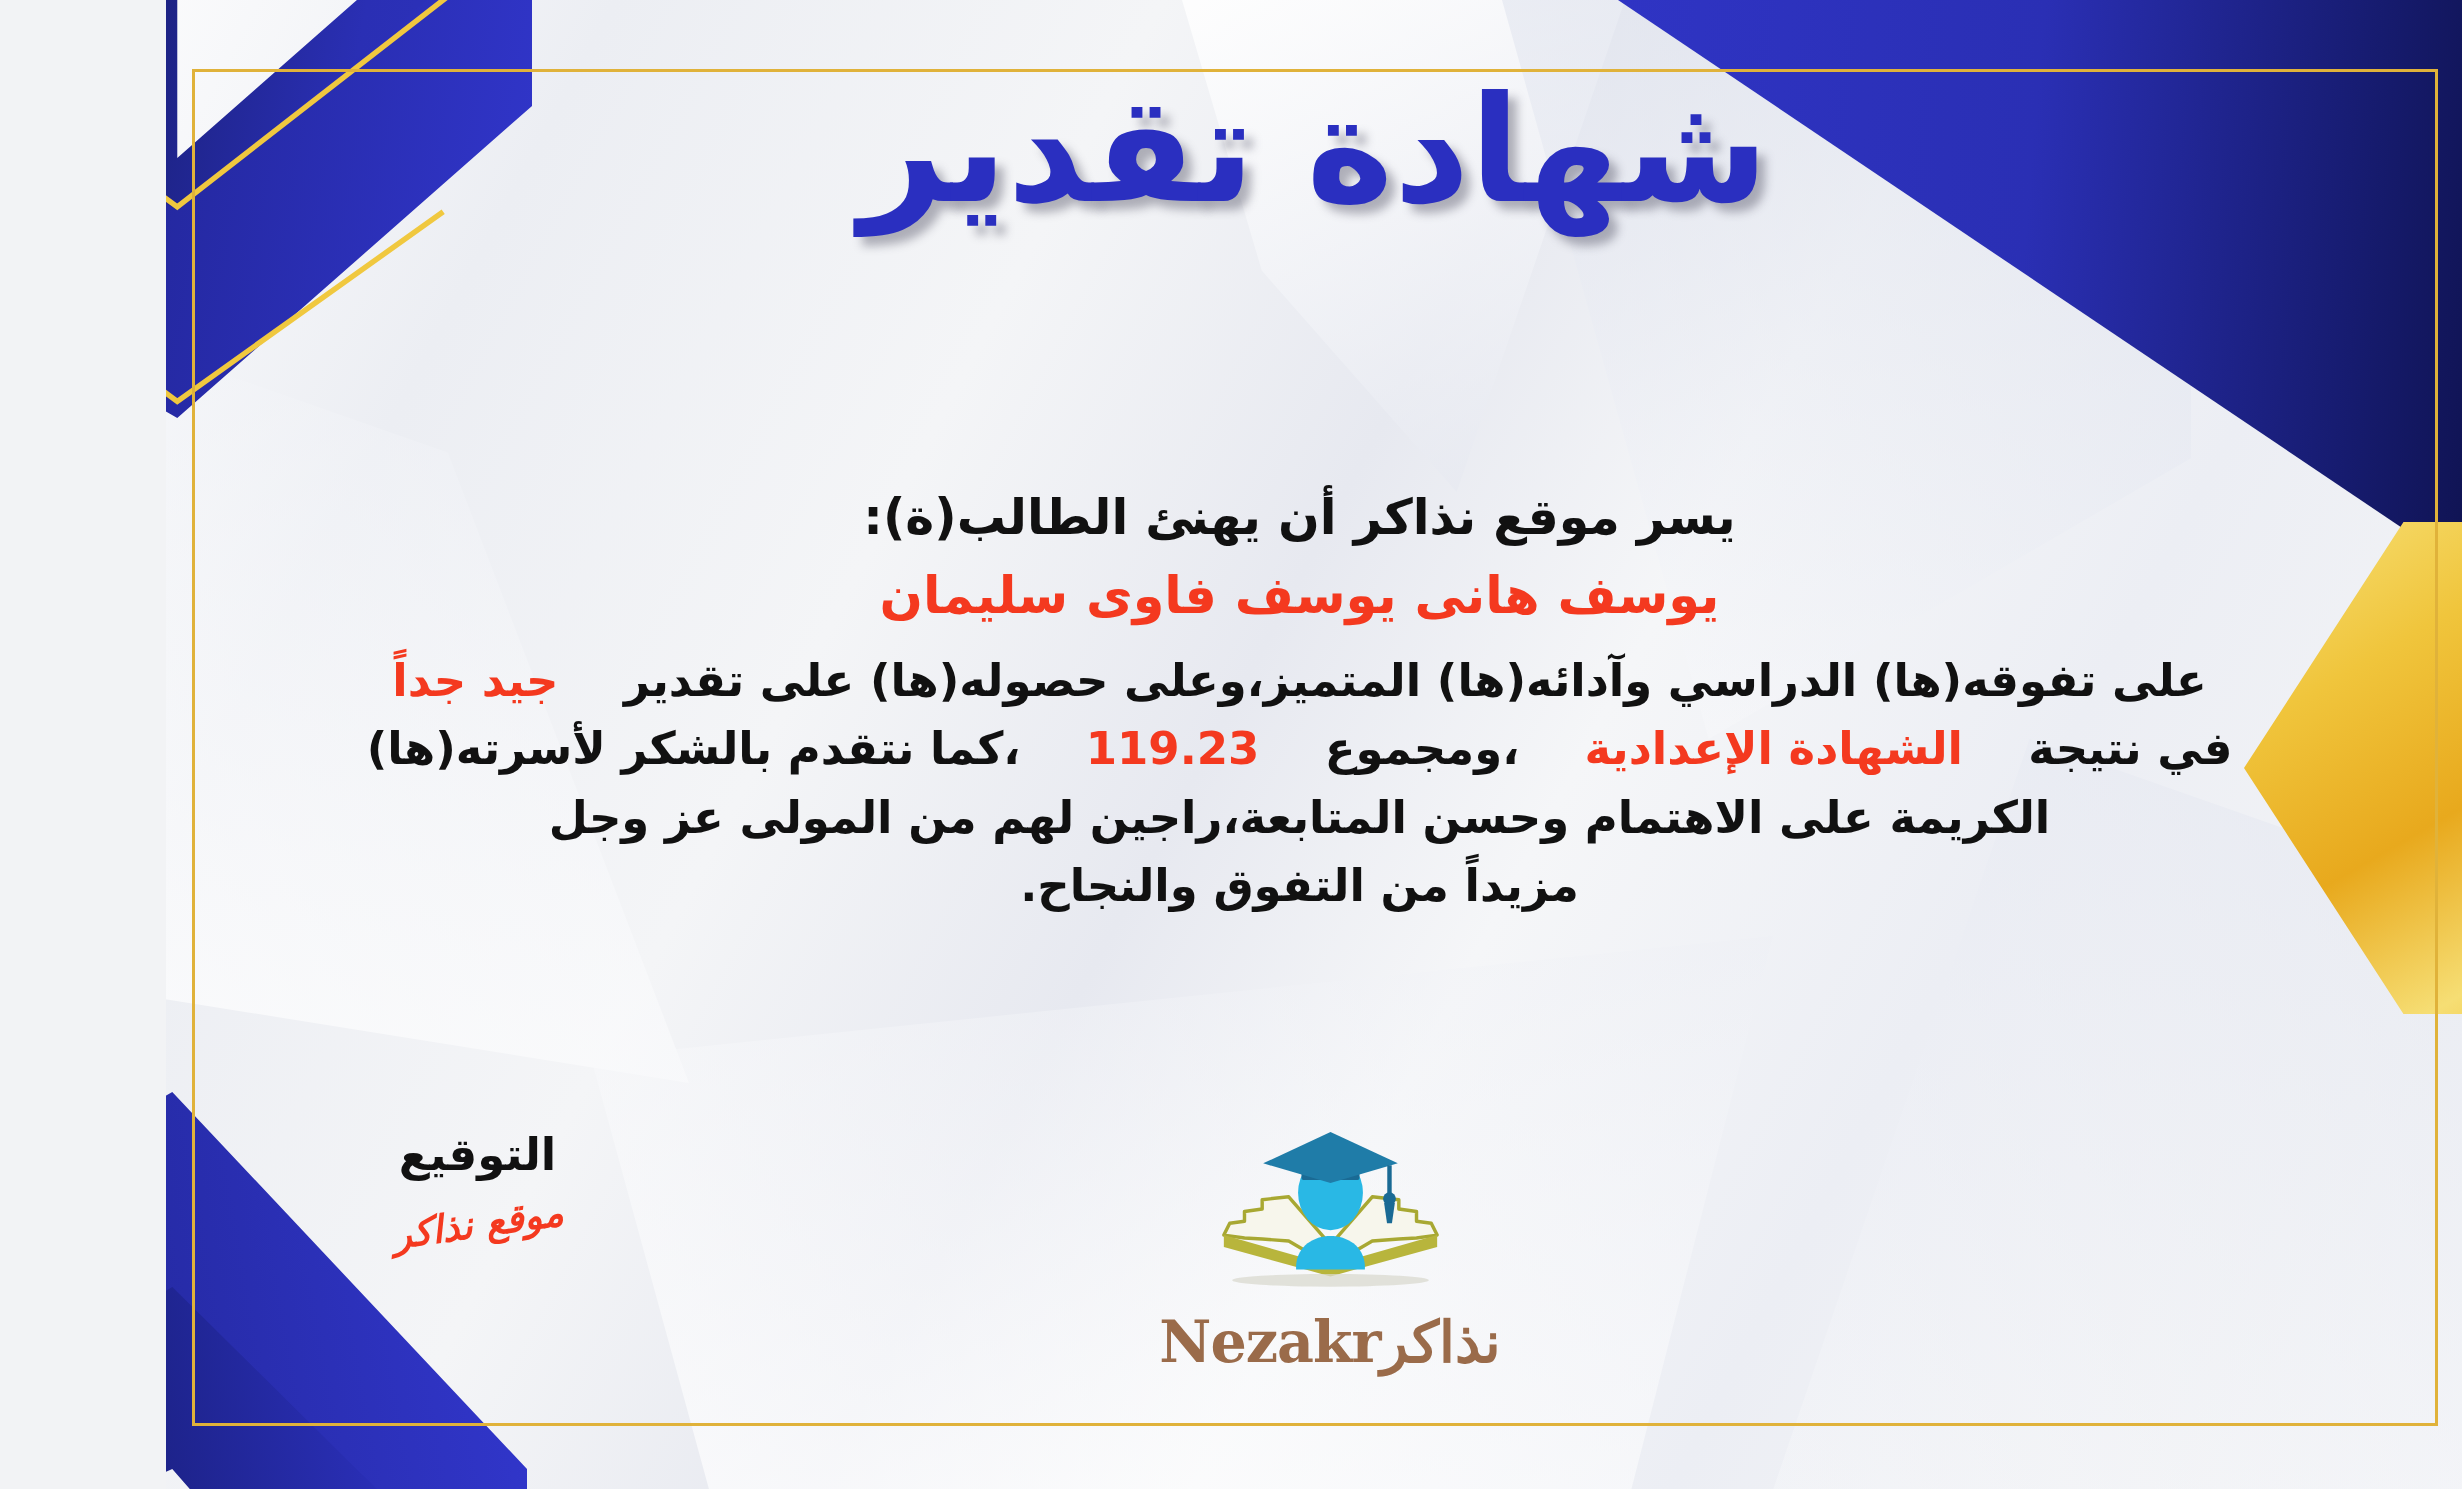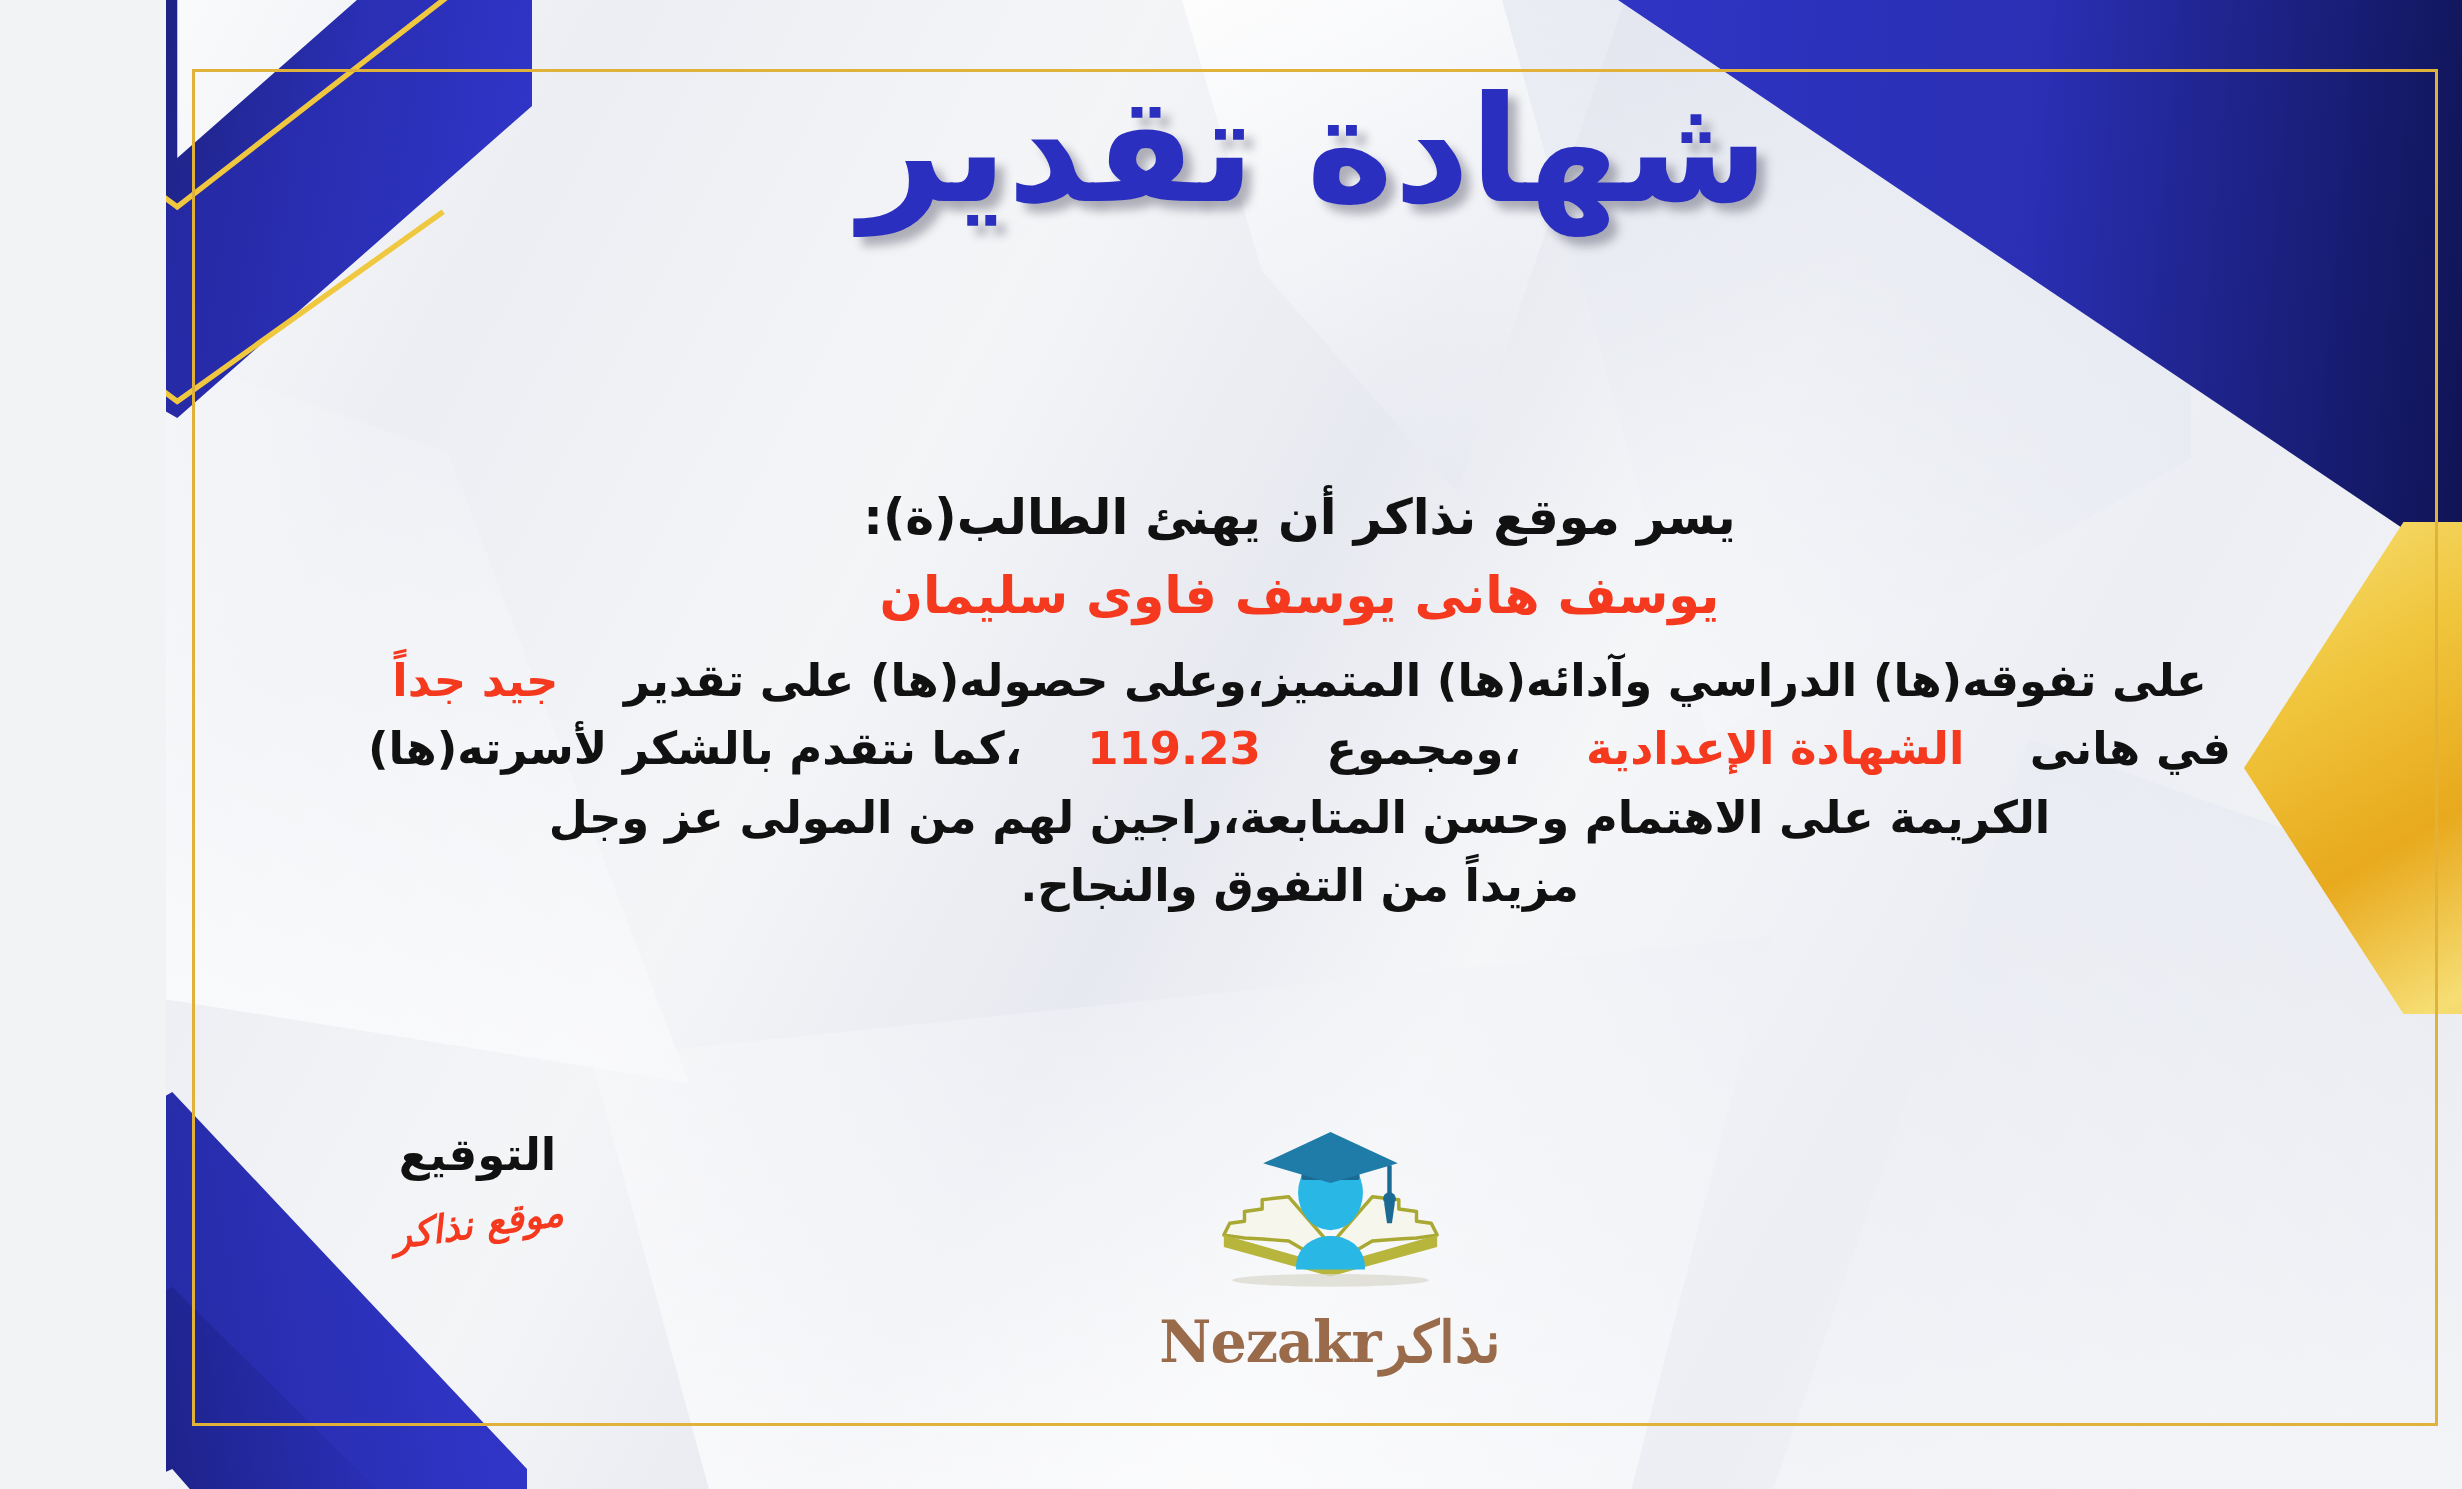--- a/index.html
+++ b/index.html
@@ -215,21 +215,21 @@
 
       <p class="student-name">يوسف هانى يوسف فاوى سليمان</p>
 
       <p class="para">
         <span>على تفوقه(ها) الدراسي وآدائه(ها) المتميز،وعلى حصوله(ها) على تقدير</span>
         <span class="sp"></span>
         <span class="red">جيد جداً</span>
       </p>
 
       <p class="para">
-        <span>في هانى</span>
+        <span>في نتيجة</span>
         <span class="sp"></span>
         <span class="red">الشهادة الإعدادية</span>
         <span class="sp"></span>
         <span>،ومجموع</span>
         <span class="sp"></span>
         <span class="red">119.23</span>
         <span class="sp"></span>
         <span>،كما نتقدم بالشكر لأسرته(ها)</span>
       </p>
 

